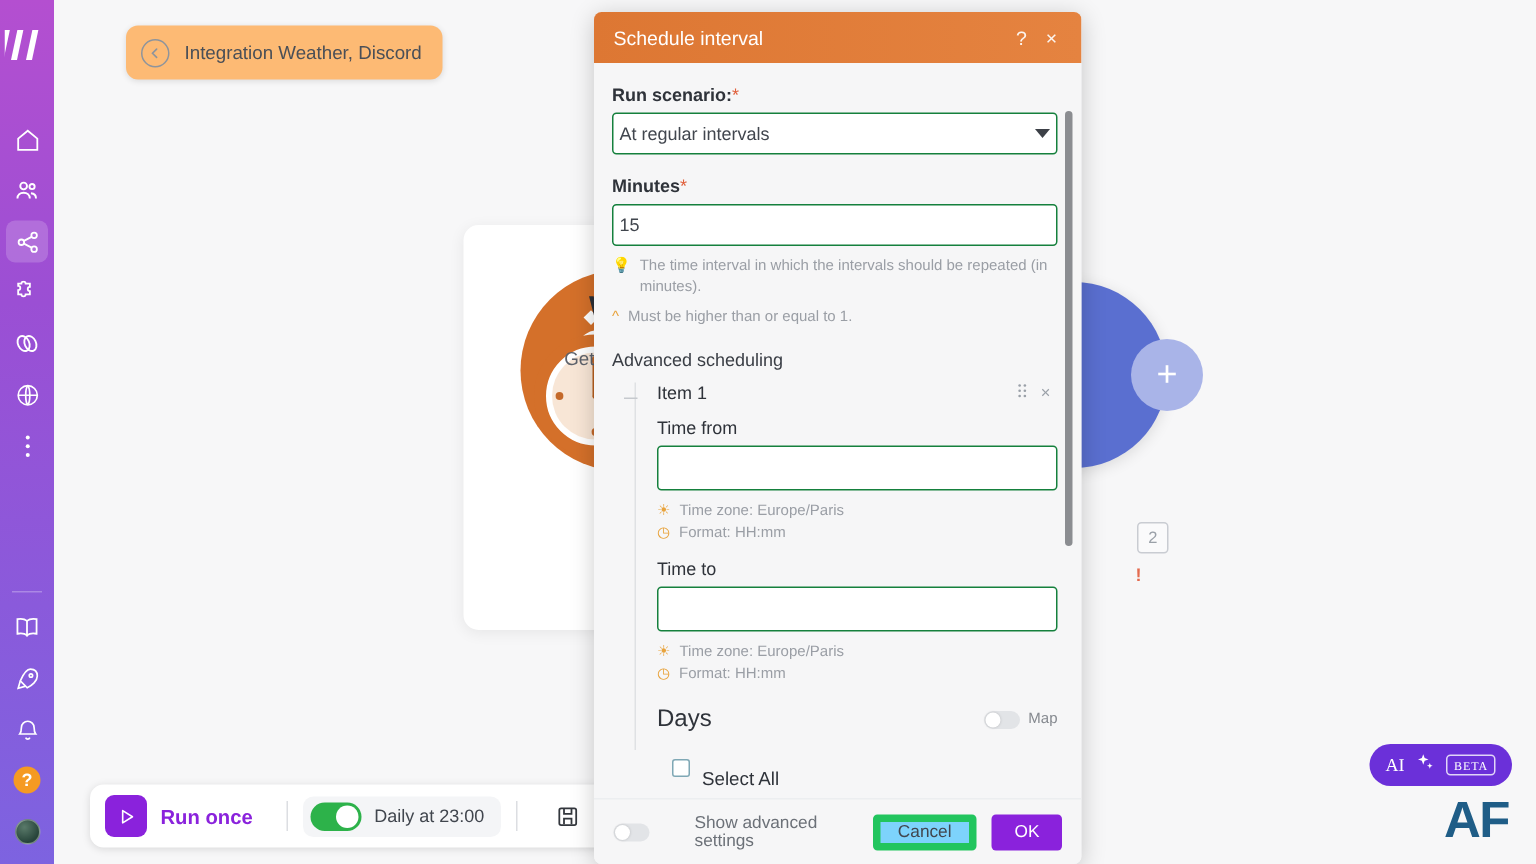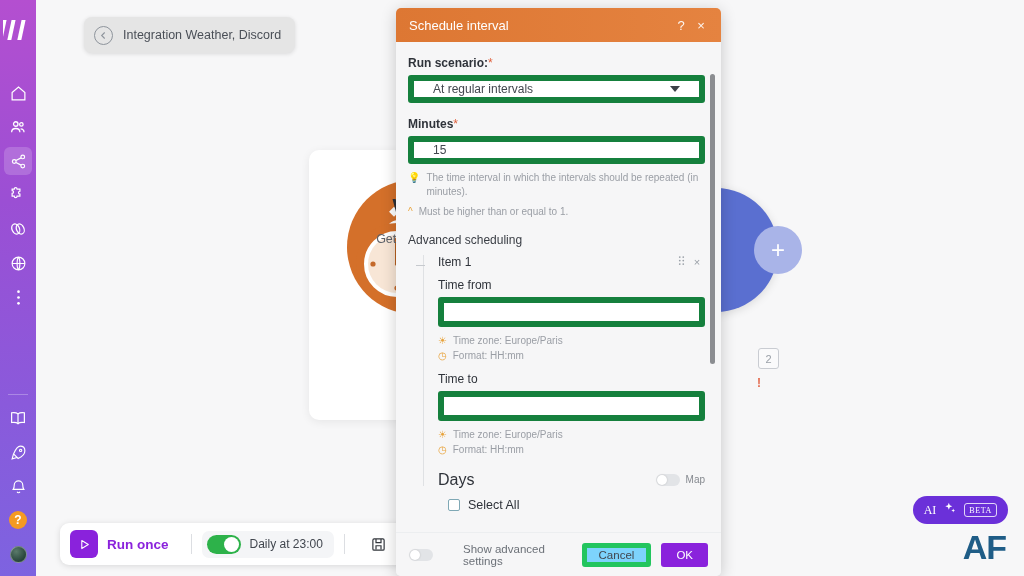--- a/index.html
+++ b/index.html
@@ -37,21 +37,21 @@
   .avatar-dot{
     width:17px;height:17px;border-radius:50%;
     background:radial-gradient(circle at 35% 30%, #5a7a6a, #27443a 70%);
     border:1px solid rgba(255,255,255,.35);
   }
 
   
   #breadcrumb{
     position:absolute; left:84px; top:17px;
     height:36px; min-width:190px;
-    background:#e5e5e5; border-radius:8px;
+    background:#fdba74; border-radius:8px;
     box-shadow:0 1px 4px rgba(0,0,0,.12);
     display:flex; align-items:center; padding:0 14px 0 10px; gap:10px;
     z-index:3;
   }
   #breadcrumb .bc-back{
     width:19px;height:19px;border-radius:50%;border:1.3px solid #8e949c;
     display:flex;align-items:center;justify-content:center;color:#8e949c;flex:0 0 auto;
   }
   #breadcrumb .bc-text{ font-size:12.5px; color:#4a4f57; white-space:nowrap; }
 
@@ -145,22 +145,22 @@
     flex:1 1 auto; position:relative; overflow:hidden; padding:14px 16px 0 12px;
     background:#f6f6f7;
   }
   .scroll-track{ position:absolute; right:6px; top:2px; bottom:2px; width:5px; }
   .scroll-thumb{ position:absolute; right:6px; top:32px; width:5px; height:290px;
     background:#8b8d91; border-radius:3px; }
 
   .fld-label{ font-size:12px; font-weight:bold; color:#2f333a; margin-bottom:5px; }
   .req{ color:#e0603c; font-weight:normal; }
   .sel-box, .txt-box{
-    height:28px; background:#fff; border:6px solid #15803d; border-radius:3px;
-    display:flex; align-items:center; padding:0 19px; font-size:12px; color:#41464e;
+    height:28px; background:#fff; border:1px solid #15803d; border-radius:3px;
+    display:flex; align-items:center; padding:0 4px; font-size:12px; color:#41464e;
   }
   .sel-box{ justify-content:space-between; }
   .caret{ width:0;height:0;border-left:5px solid transparent;border-right:5px solid transparent;
     border-top:6px solid #3c4047; }
   .hint{ display:flex; gap:6px; font-size:10px; color:#9a9ea5; line-height:1.35; margin-top:7px; }
   .hint .hi{ color:#e8a33c; flex:0 0 auto; font-size:10px; line-height:1.3; }
   .sec-title{ font-size:12px; color:#3a3e45; margin-top:14px; }
 
   .item-wrap{ position:relative; margin-top:8px; padding-left:30px; }
   .tree-v{ position:absolute; left:15px; top:0; bottom:26px; width:1px; background:#dfe1e4; }
@@ -174,21 +174,21 @@
   .days-lbl{ font-size:16px; color:#2f333a; flex:1 1 auto; }
   .toggle-off{ width:24px;height:12px;border-radius:7px;background:#e2e4e7;position:relative;
     flex:0 0 auto; }
   .toggle-off:after{ content:""; position:absolute; left:1px; top:1px; width:10px;height:10px;
     border-radius:50%; background:#fff; box-shadow:0 0 2px rgba(0,0,0,.18); }
   .map-lbl{ font-size:10px; color:#85898f; margin-left:6px; }
 
   .chk-row{ display:flex; align-items:center; gap:8px; margin-top:9px; padding-left:10px; }
   .chk{ width:12px;height:12px;border:1.3px solid #7fa8b5; border-radius:2px; background:#fff;
     flex:0 0 auto; }
-  .chk-lbl{ font-size:12.5px; color:#2f333a; }
+  .chk-lbl{ font-size:12.5px; color:#2f333a;margin-top:14px; }
 
   #dlg-foot{
     flex:0 0 auto; height:44px; background:#f6f6f7; border-top:1px solid #eceef0;
     display:flex; align-items:center; padding:0 13px; gap:10px;
   }
   .foot-lbl{ font-size:11.5px; color:#6c7178; flex:1 1 auto;margin-left:20px; }
   .btn-cancel{ height:24px; padding:0 12px; border:5px solid #22c55e; border-radius:3px;
     background:#7dd3fc; font-size:11.5px; color:#41464e; display:flex;align-items:center;
     cursor:pointer; }
   .btn-ok{ height:24px; padding:0 15px; border-radius:3px; background:#8a22dc;

